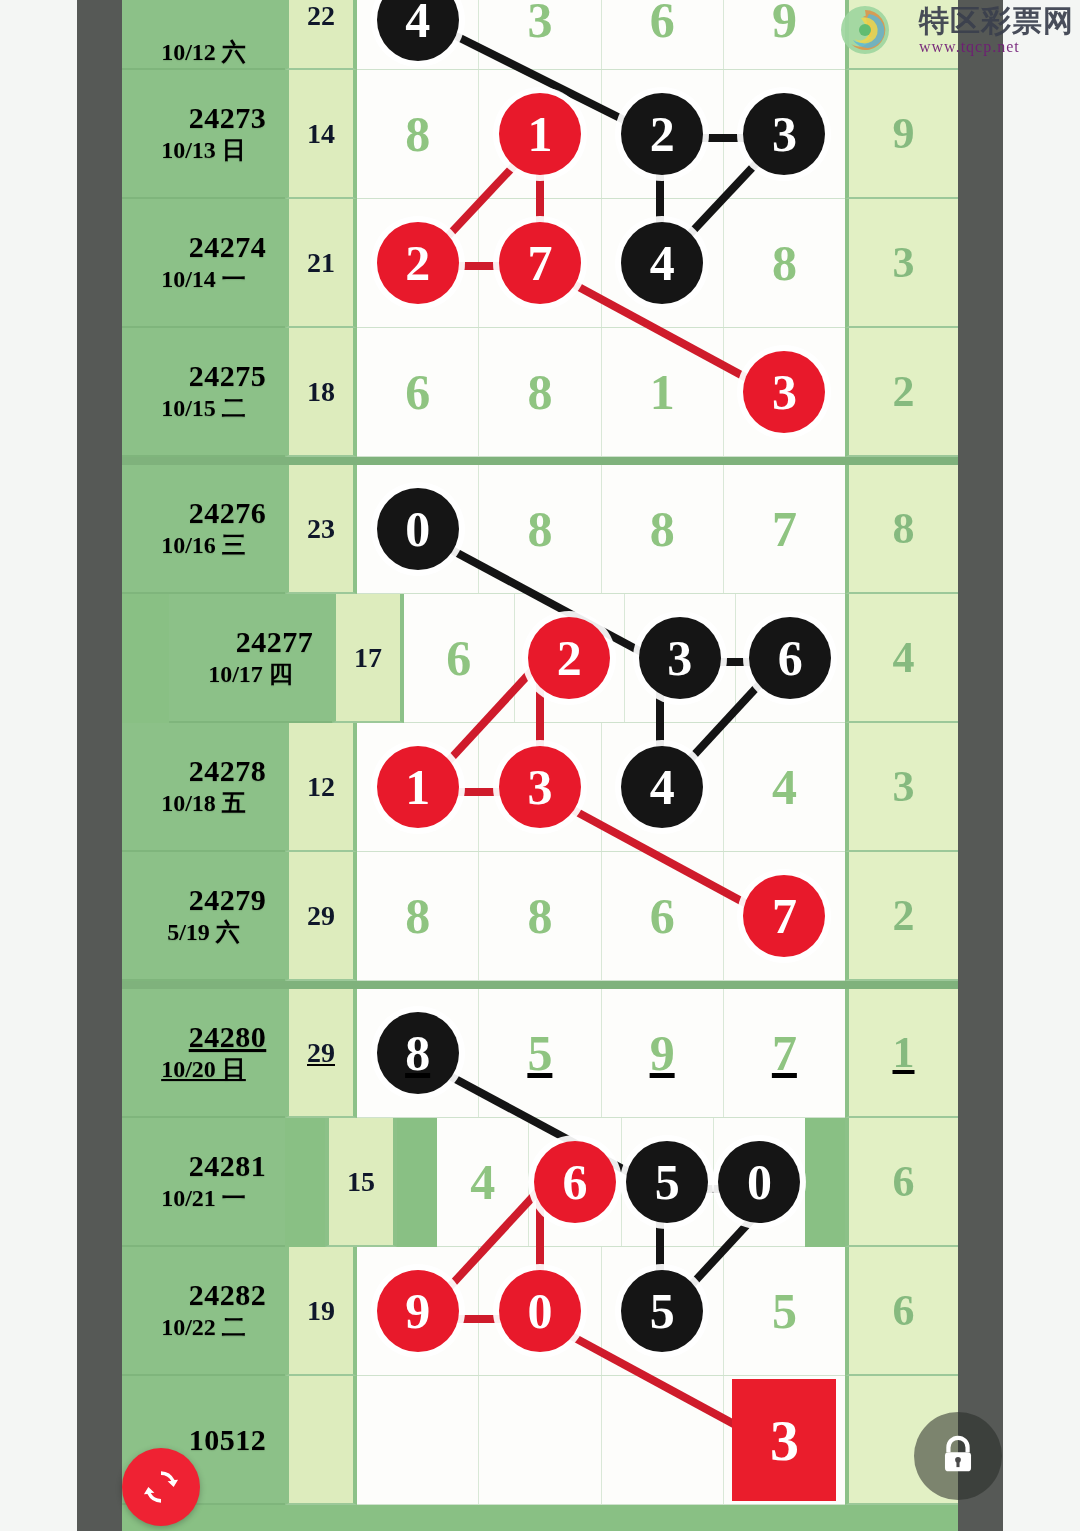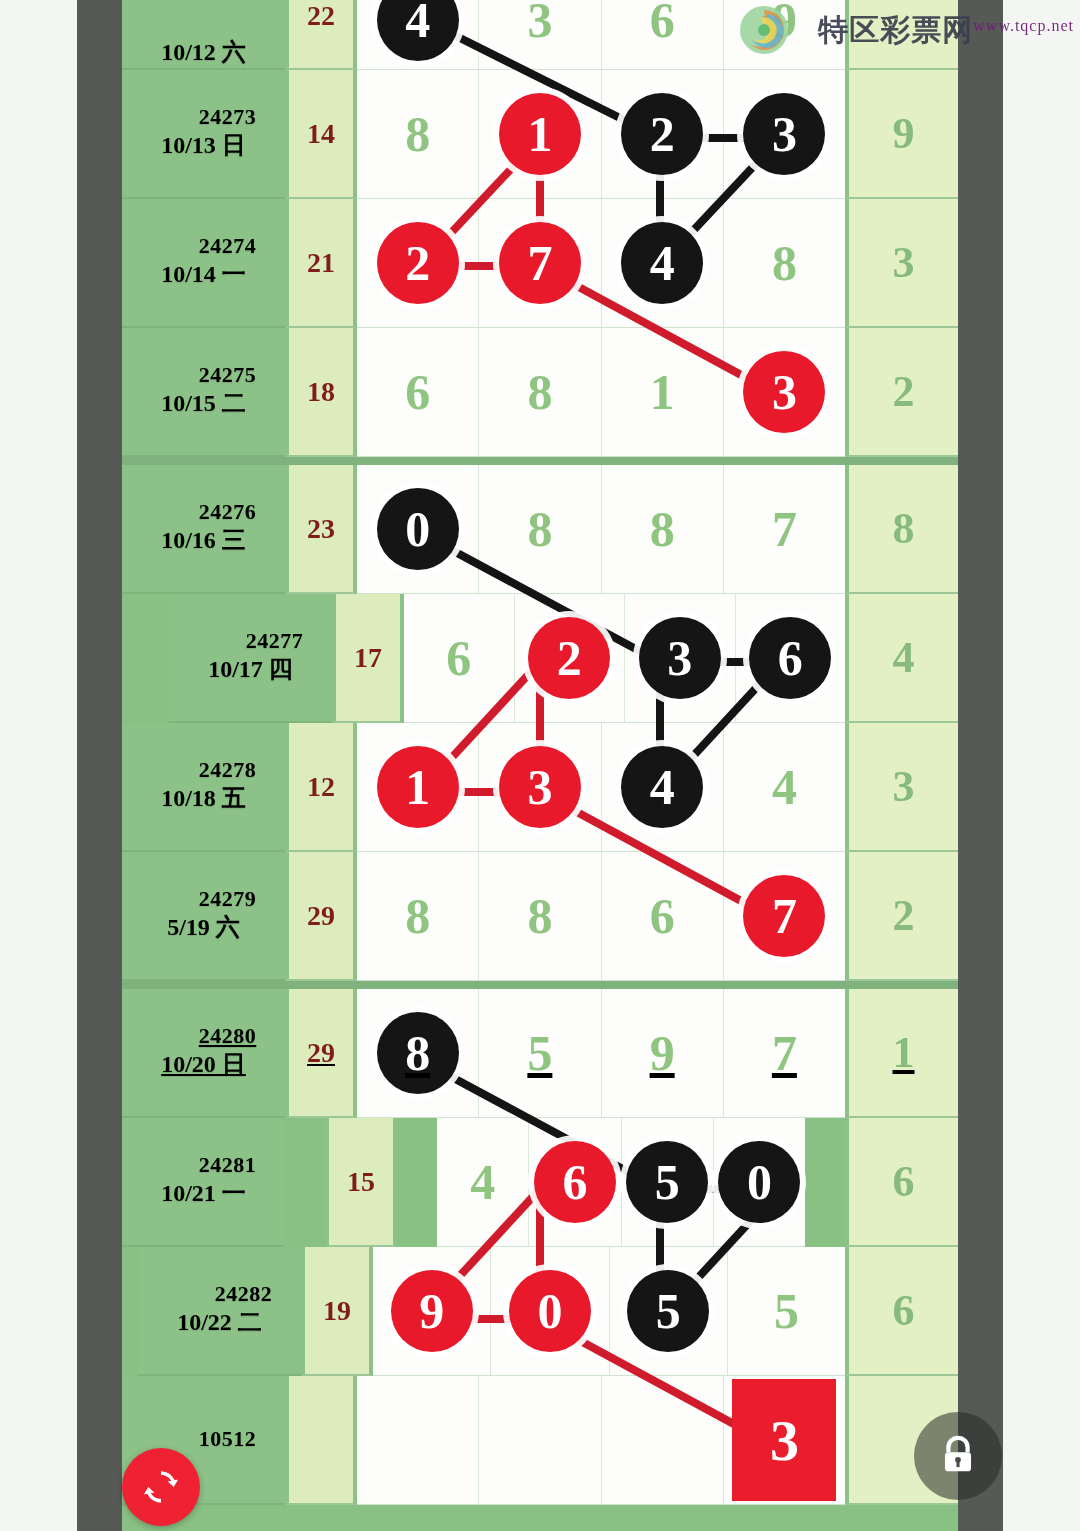--- a/index.html
+++ b/index.html
@@ -29,30 +29,30 @@
     position:relative; width:836px; display:flex; align-items:stretch;
   }
   .c-label {
     width:163px; flex:0 0 163px;
     background:#8cc188;
     border-bottom:2px solid #7fb57c;
     display:flex; flex-direction:column; align-items:center; justify-content:center;
     color:#000000;
     text-shadow:0 1px 1px rgba(110,150,105,.5);
   }
-  .c-label .issue { font-size:22px; font-weight:700; letter-spacing:.5px; line-height:1.1;margin-left:48px; }
+  .c-label .issue { font-size:30px; font-weight:700; letter-spacing:.5px; line-height:1.1;margin-left:48px; }
   .c-label .date  { font-size:24px; font-weight:700; line-height:1.35; }
   .c-sum {
     width:72px; flex:0 0 72px;
     background:#ddecbd;
     border-left:4px solid #8cc188;
     border-right:4px solid #8cc188;
     border-bottom:2px solid #9cc899;
     display:flex; align-items:center; justify-content:center;
-    color:#7f1d1d; font-size:28px; font-weight:700;
+    color:#0f172a; font-size:28px; font-weight:700;
   }
   .c-grid {
     flex:1 1 auto; position:relative;
     background:#fdfdfb;
     border-bottom:1px solid #cfe2cd;
     display:flex;
   }
   .cell {
     flex:1 1 0; position:relative;
     border-right:1px solid #d9e8d7;
@@ -90,21 +90,21 @@
   
   #links { position:absolute; left:0; top:0; width:836px; height:1531px;
            pointer-events:none; z-index:2; }
 
   
   #watermark {
     position:absolute; right:6px; top:4px; z-index:6;
     display:flex; align-items:center; gap:8px;
     opacity:.92;
   }
-  #watermark .wm-text { display:flex; line-height:1;margin-left:20px; }
+  #watermark .wm-text { display:flex; flex-direction:column; line-height:1;margin-left:20px; }
   #watermark .wm-cn { font-size:30px; font-weight:700; color:#3a3f4d;
                       font-family:"DejaVu Sans","Liberation Sans",sans-serif; letter-spacing:1px;}
   #watermark .wm-url { font-size:16px; color:#701a75; letter-spacing:1px; margin-top:3px; }
 
   
   #fab-refresh {
     position:absolute; left:122px; top:1448px; width:78px; height:78px;
     border-radius:50%; background:#ef2233; z-index:8;
     display:flex; align-items:center; justify-content:center;
     box-shadow:0 2px 6px rgba(0,0,0,.25);
@@ -383,21 +383,21 @@
               <div class="ball black">5</div>
             </div>
             <div class="cell">
               <div class="ball black">0</div>
             </div>
           </div>
           <div class="c-tail">
             <span>6</span>
           </div>
         </div>
-        <div class="row" style="height: 129px; padding-left: 16px;">
+        <div class="row" style="height: 129px;">
           <div class="c-label">
             <span class="issue">24282</span>
             <span class="date">10/22 二</span>
           </div>
           <div class="c-sum">
             <span>19</span>
           </div>
           <div class="c-grid">
             <div class="cell">
               <div class="ball red">9</div>

